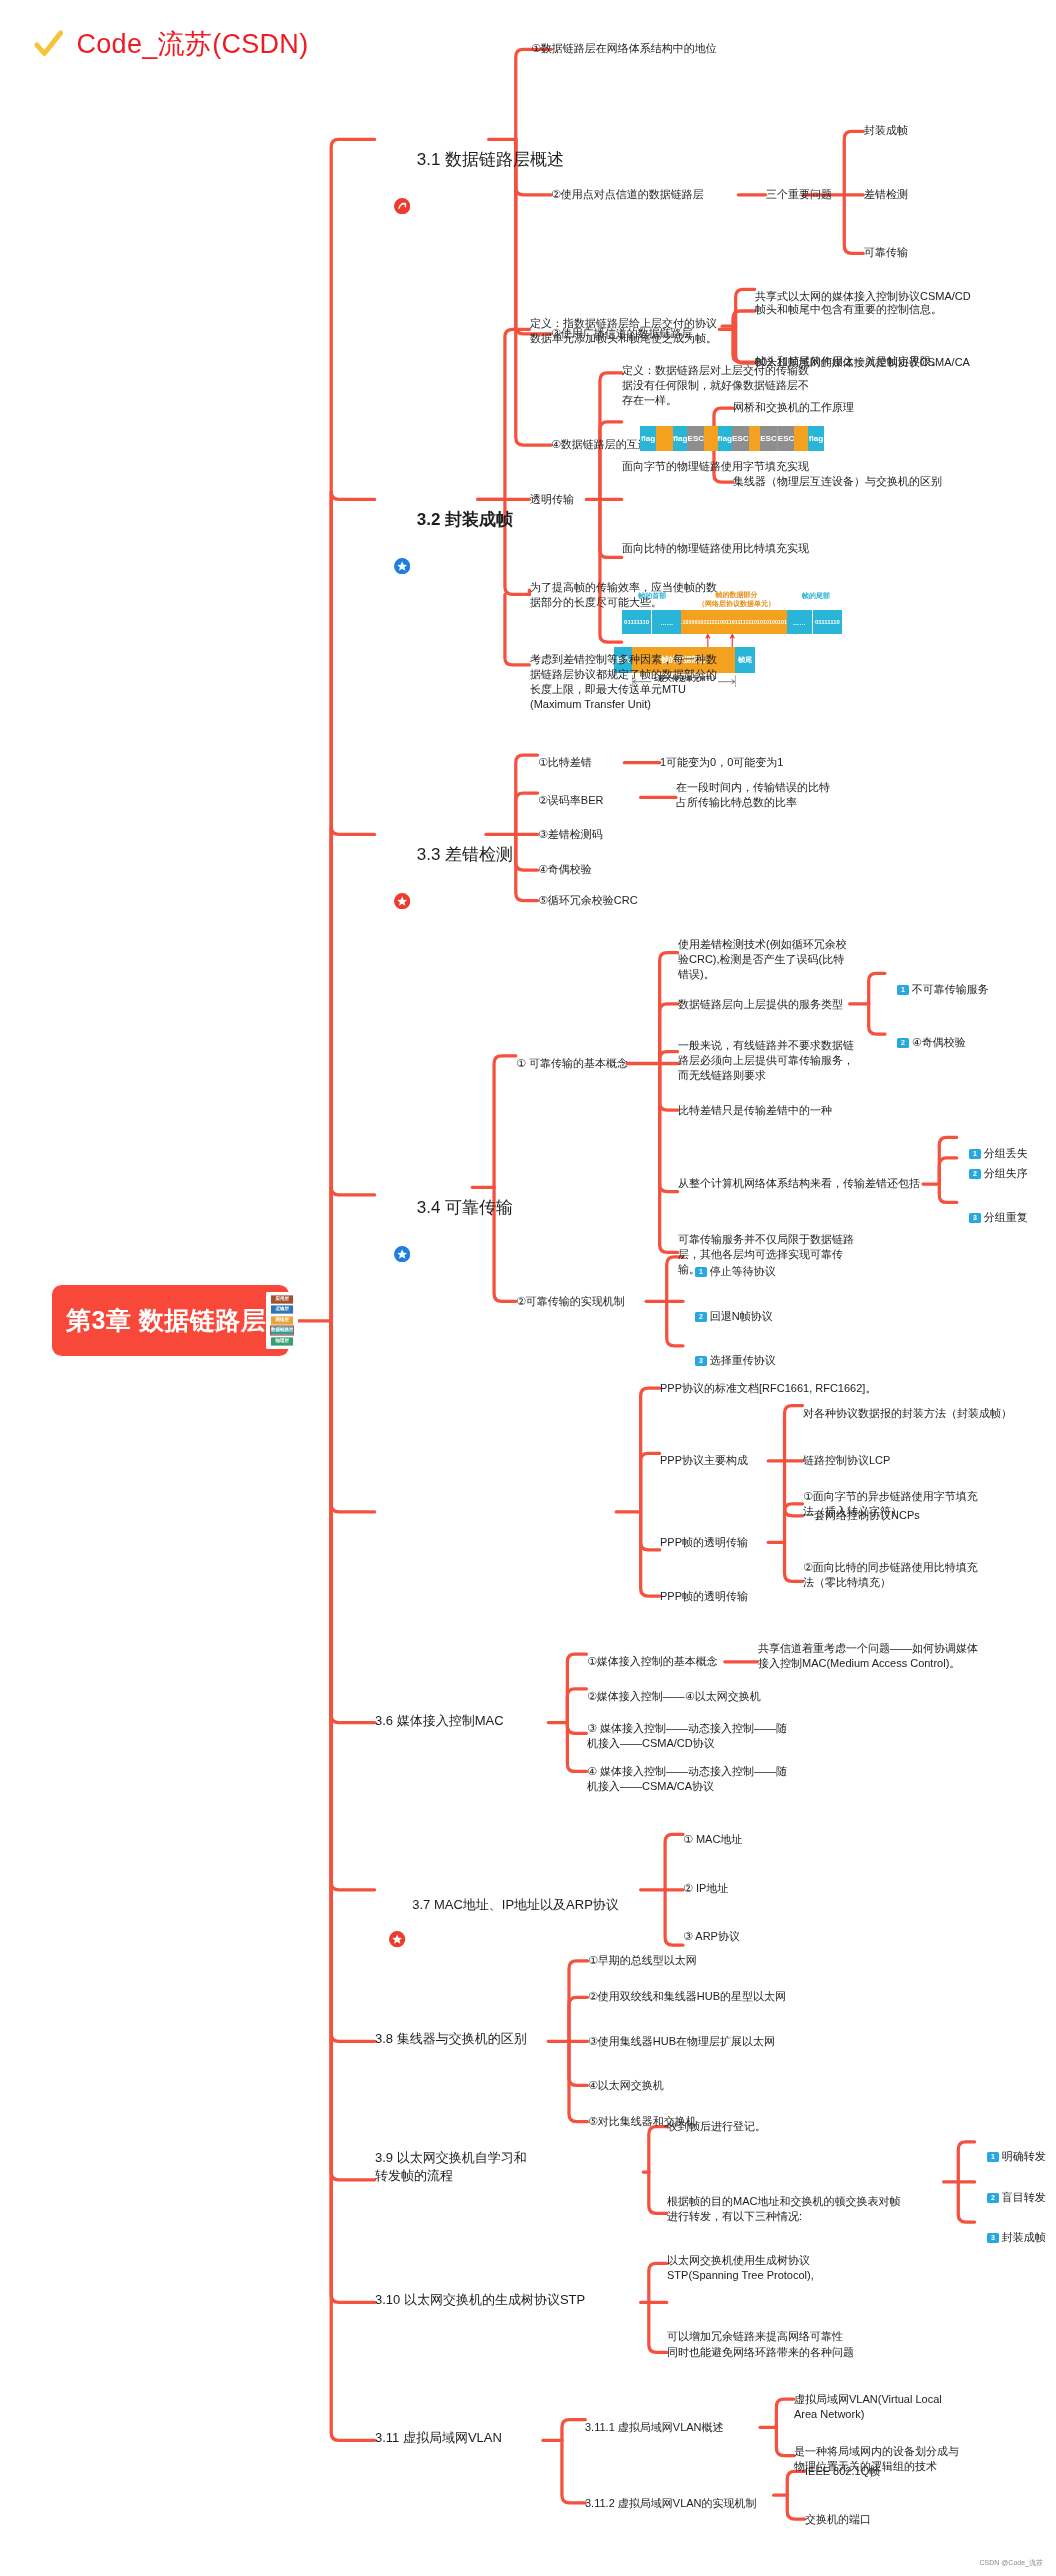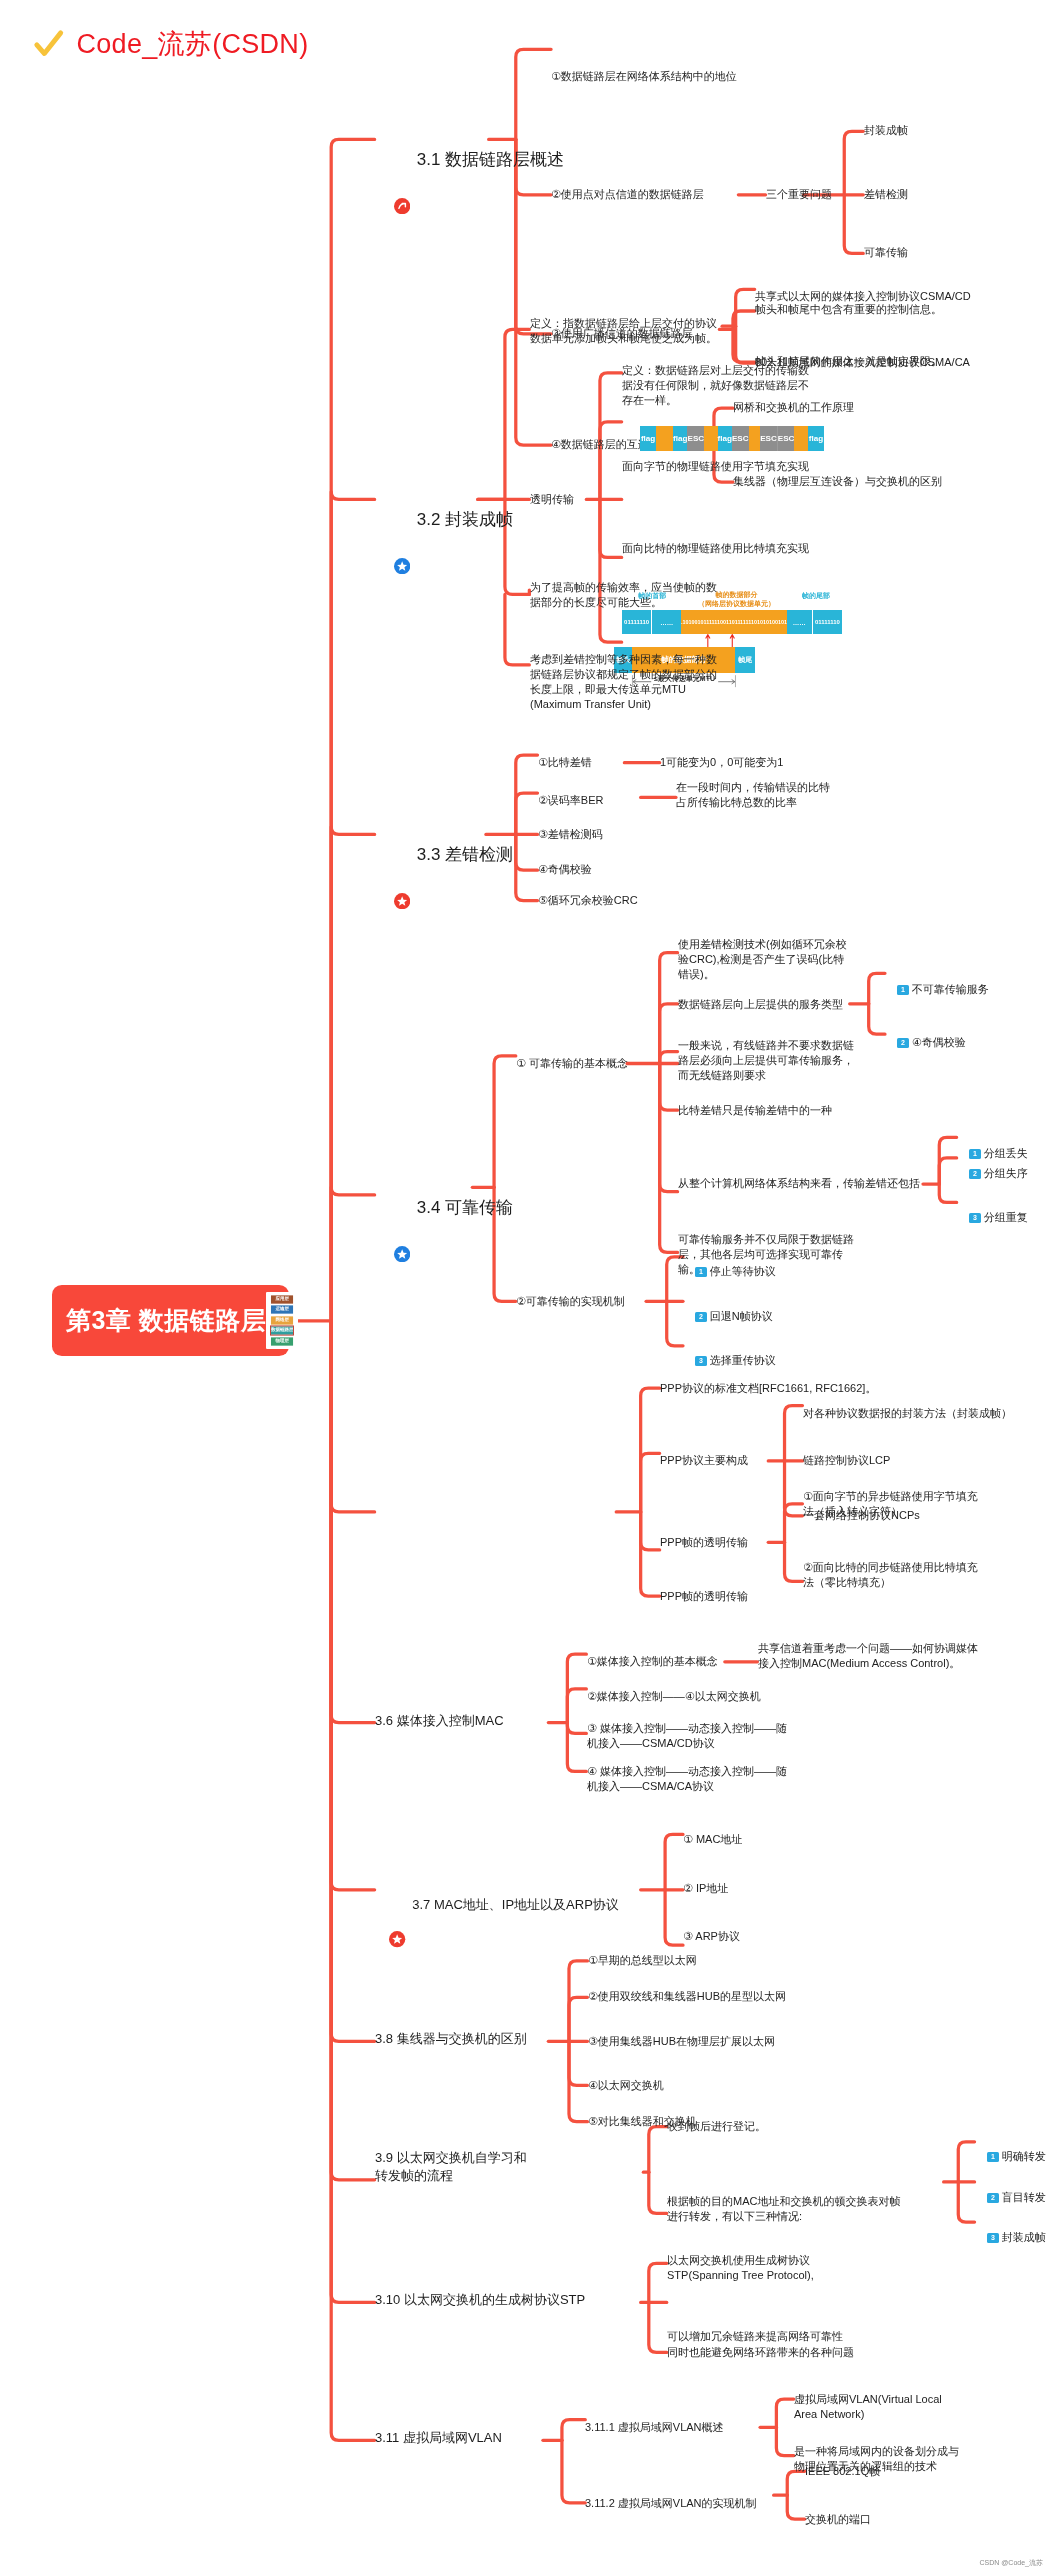--- a/index.html
+++ b/index.html
@@ -234,34 +234,34 @@
     <span class="bullet">
       <span class="badge">
         <svg width="16.3" height="16.3" viewBox="0 0 30 30">
             <circle cx="15" cy="15" r="15" fill="#ee3b2e"></circle>
         <path d="M9 19 C11 12 17 10 21 10 M21 10 L21 16 M21 10 L15 10" fill="none" stroke="#fff" stroke-width="2.6" stroke-linecap="round" stroke-linejoin="round"></path>
           </svg>
       </span>
       <span>3.1 数据链路层概述</span>
     </span>
   </div>
-  <div class="node t" style="left:551px;top:41px;margin-top:28px;">①数据链路层在网络体系结构中的地位</div>
+  <div class="node t" style="left:531px;top:41px;">①数据链路层在网络体系结构中的地位</div>
   <div class="node t" style="left:551px;top:187px;">②使用点对点信道的数据链路层</div>
   <div class="node t" style="left:766px;top:187px;">三个重要问题</div>
   <div class="node t" style="left:864px;top:123px;">封装成帧</div>
   <div class="node t" style="left:864px;top:187px;text-align:center;">差错检测</div>
   <div class="node t" style="left:864px;top:245px;">可靠传输</div>
   <div class="node t" style="left:551px;top:326px;">③使用广播信道的数据链路层</div>
   <div class="node t" style="left:755px;top:289px;">共享式以太网的媒体接入控制协议CSMA/CD</div>
   <div class="node t" style="left:755px;top:355px;">802.11局域网的媒体接入控制协议CSMA/CA</div>
   <div class="node t" style="left:551px;top:437px;">④数据链路层的互连设备</div>
   <div class="node t" style="left:733px;top:400px;">网桥和交换机的工作原理</div>
   <div class="node t" style="left:733px;top:474px;">集线器（物理层互连设备）与交换机的区别</div>
 
-  <div class="node lvl1" style="left:375px;top:486px;">
+  <div class="node lvl1" style="left:375px;top:486px;font-weight:bold;">
     <span class="bullet">
       <span class="badge">
         <svg width="16.3" height="16.3" viewBox="0 0 30 30">
             <circle cx="15" cy="15" r="15" fill="#1f7fe0"></circle>
         <path d="M15 6 L17.6 12.2 L24.2 12.7 L19.2 17 L20.8 23.4 L15 19.9 L9.2 23.4 L10.8 17 L5.8 12.7 L12.4 12.2 Z" fill="#fff"></path>
           </svg>
       </span>
       <span>3.2 封装成帧</span>
     </span>
   </div>

